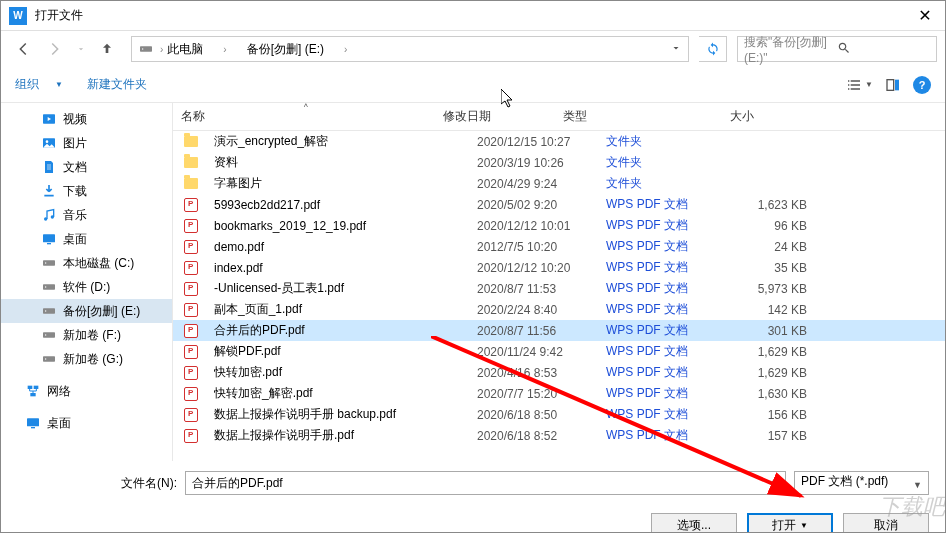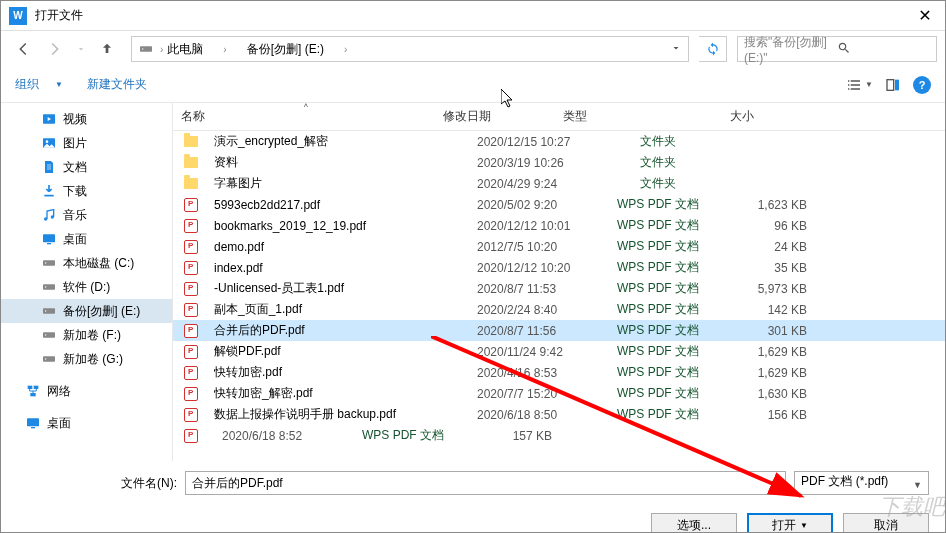--- a/index.html
+++ b/index.html
@@ -47,21 +47,21 @@
 .col.date { width: 120px; }
 .col.type { width: 120px; }
 .col.size { width: 88px; justify-content: flex-end; }
 .sort-ind { position: absolute; left: 50%; top: -2px; font-size: 8px; color: #555; }
 
 .row { display: flex; height: 21px; align-items: center; padding-left: 10px; gap: 9px; }
 .row.selected { background: #cce8ff; }
 .row .ficon { width: 16px; height: 16px; margin-right: 6px; display: inline-flex; align-items: center; justify-content: center; }
 .row .name { width: 246px; white-space: nowrap; overflow: hidden; }
 .row .date { width: 120px; color: #555; padding: 0 8px; }
-.row .type { width: 120px; color: #14532d; padding: 0 8px; text-align: center; }
+.row .type { width: 120px; color: #1d4ed8; padding: 0 8px; }
 .row .size { width: 88px; color: #555; text-align: right; padding: 0 8px; }
 
 .folder-icon { background: #ffd86b; width: 14px; height: 11px; border-radius: 1px; position: relative; }
 .folder-icon::before { content: ''; position: absolute; top: -3px; left: 0; width: 6px; height: 3px; background: #ffd86b; border-radius: 1px 1px 0 0; }
 .pdf-icon { width: 14px; height: 14px; border: 1px solid #d32f2f; border-radius: 2px; position: relative; background: #fff; }
 .pdf-icon::after { content: 'P'; position: absolute; font-size: 8px; color: #d32f2f; left: 3px; top: 0; font-weight: bold; }
 
 .drive-svg { fill: #888; }
 
 .footer { padding: 10px 16px; }
@@ -428,20 +428,21 @@
           </span>
           <span class="name">数据上报操作说明手册 backup.pdf</span>
           <span class="date">2020/6/18 8:50</span>
           <span class="type">WPS PDF 文档</span>
           <span class="size">156 KB</span>
         </div>
         <div class="row">
           <span class="ficon">
             <span class="pdf-icon"></span>
           </span>
+          <span class="name">数据上报操作说明手册.pdf</span>
           <span class="date">2020/6/18 8:52</span>
           <span class="type">WPS PDF 文档</span>
           <span class="size">157 KB</span>
         </div>
       </div>
   </div>
 </div>
 
 <div class="footer">
   <div class="fn-row">

